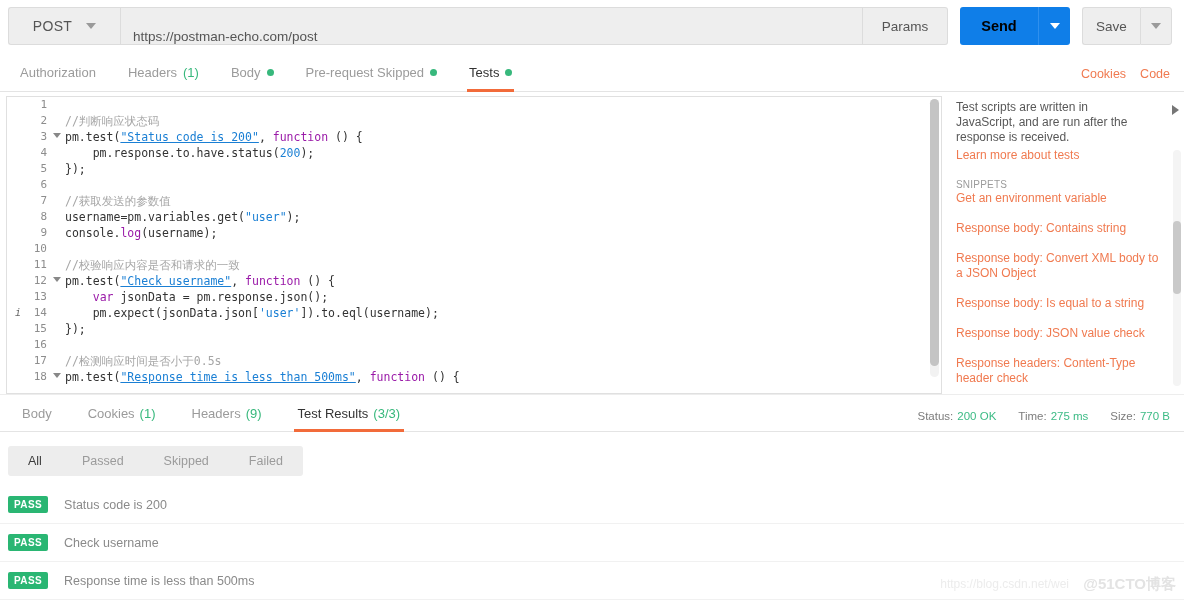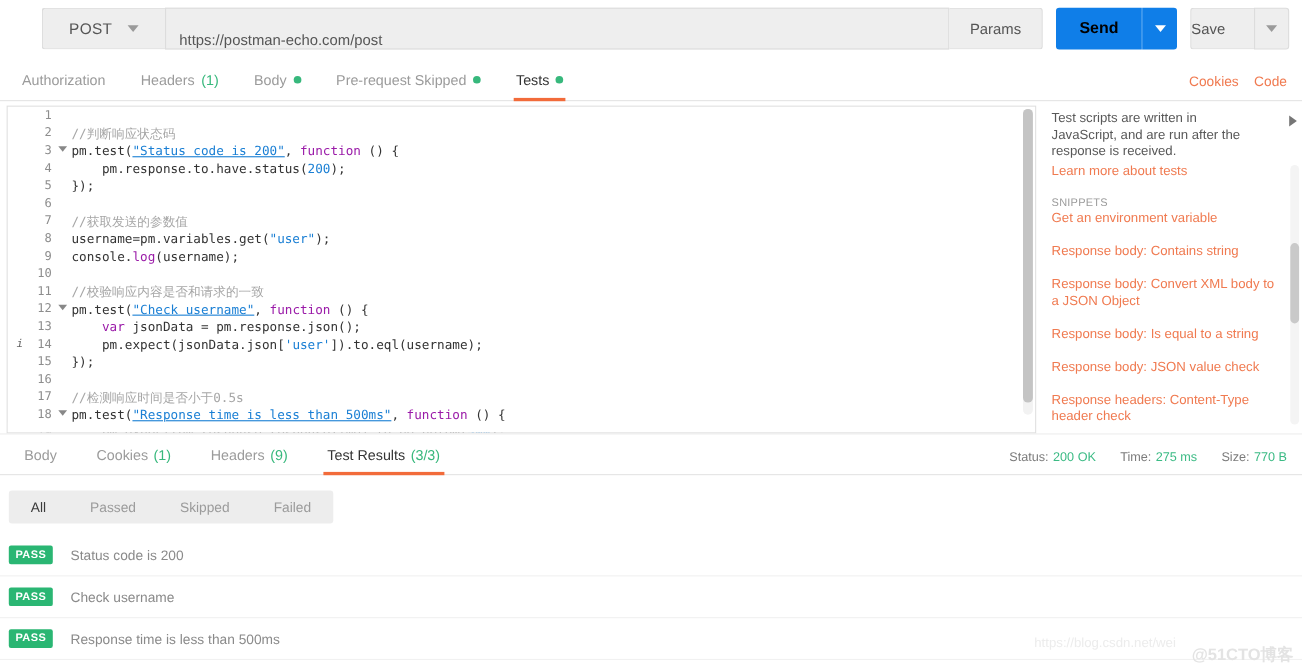--- a/index.html
+++ b/index.html
@@ -12,21 +12,20 @@
     overflow: hidden;
   }
 
   
   .urlbar {
     display: flex;
     align-items: center;
     padding: 8px 12px 8px 8px;
     height: 52px;
     background: #fff;
-    margin-left: 30px;
   }
   .method-box {
     display: flex;
     align-items: center;
     justify-content: center;
     gap: 14px;
     width: 112px;
     height: 38px;
     background: #eeeeee;
     border: 1px solid #dcdcdc;
@@ -90,21 +89,21 @@
     cursor: pointer;
   }
   .send-caret .caret-down { border-top-color: #ffffff; }
   .save-group { display: flex; margin-left: 12px; }
   .save-btn {
     background: #eeeeee;
     border: 1px solid #dcdcdc;
     border-right: none;
     border-radius: 3px 0 0 3px;
     height: 38px; width: 58px;
-    display: flex; align-items: center; 
+    display: flex; align-items: center; justify-content: center;
     font-size: 13.5px; color: #555;
     cursor: pointer;
   }
   .save-caret {
     background: #eeeeee;
     border: 1px solid #dcdcdc;
     border-radius: 0 3px 3px 0;
     height: 38px; width: 32px;
     display: flex; align-items: center; justify-content: center;
     cursor: pointer;
@@ -374,21 +373,21 @@
   .wm-url {
     position: absolute;
     right: 115px; bottom: 14px;
     color: #ececec;
     font-size: 12px;
     pointer-events: none;
     white-space: nowrap;
   }
   .wm-51cto {
     position: absolute;
-    right: 8px; bottom: 0;
+    right: 8px; bottom: 11px;
     color: #e3e3e3;
     font-size: 15px;
     font-weight: bold;
     pointer-events: none;
     white-space: nowrap;
   }
   .page { position: relative; width: 1184px; height: 605px; }
 </style>
 </head>
 <body>

